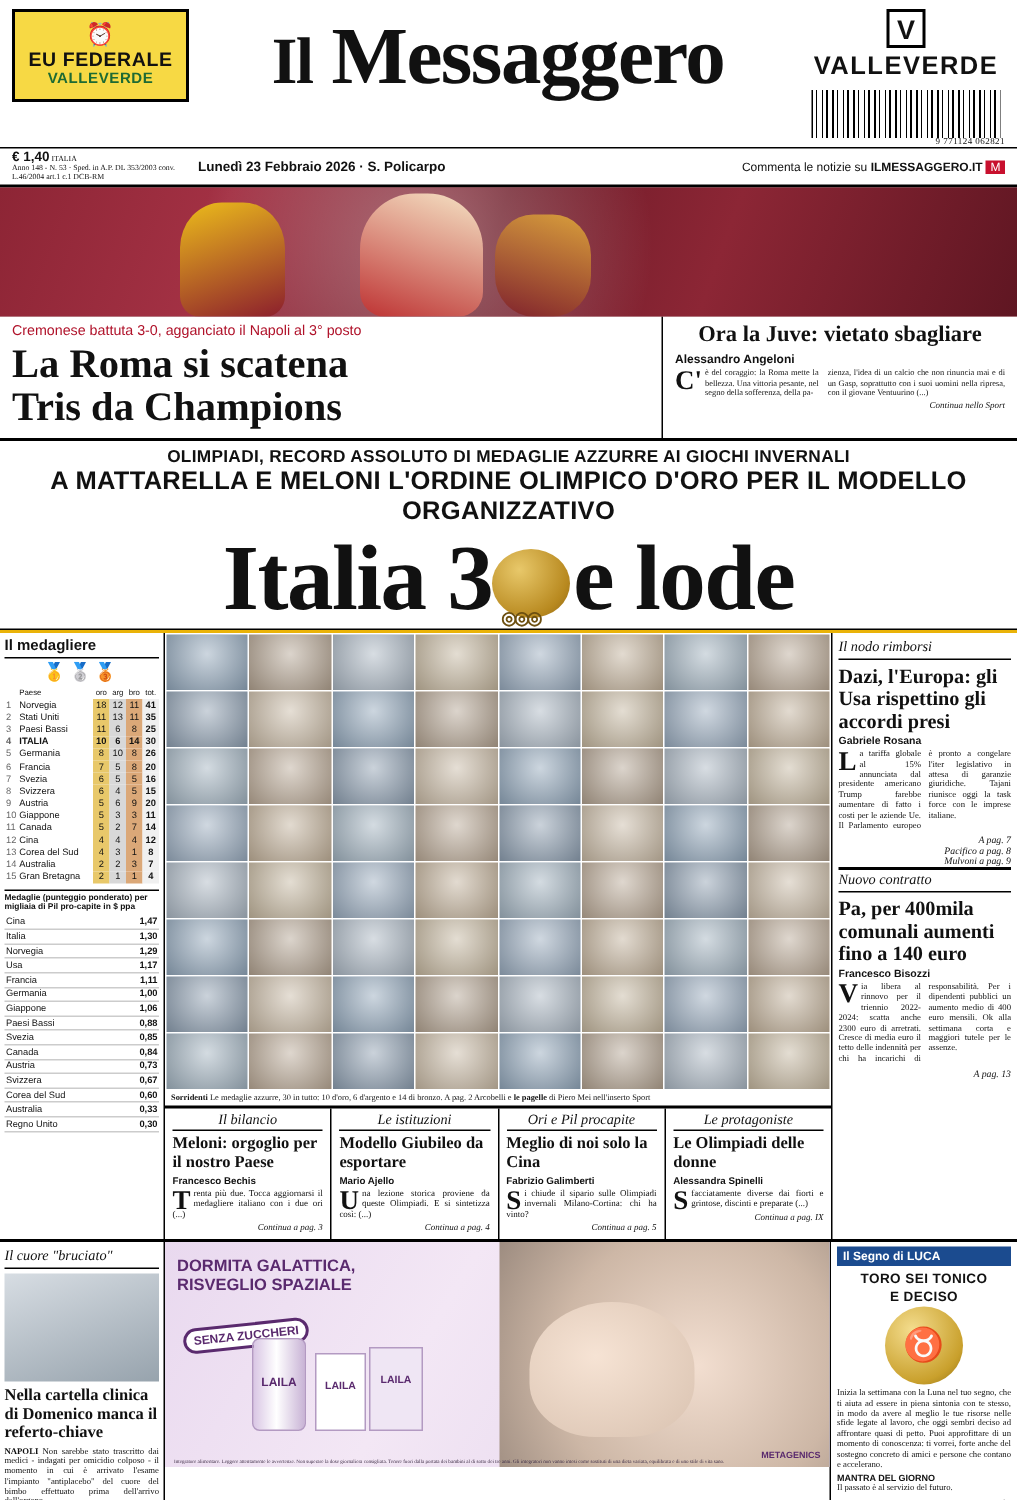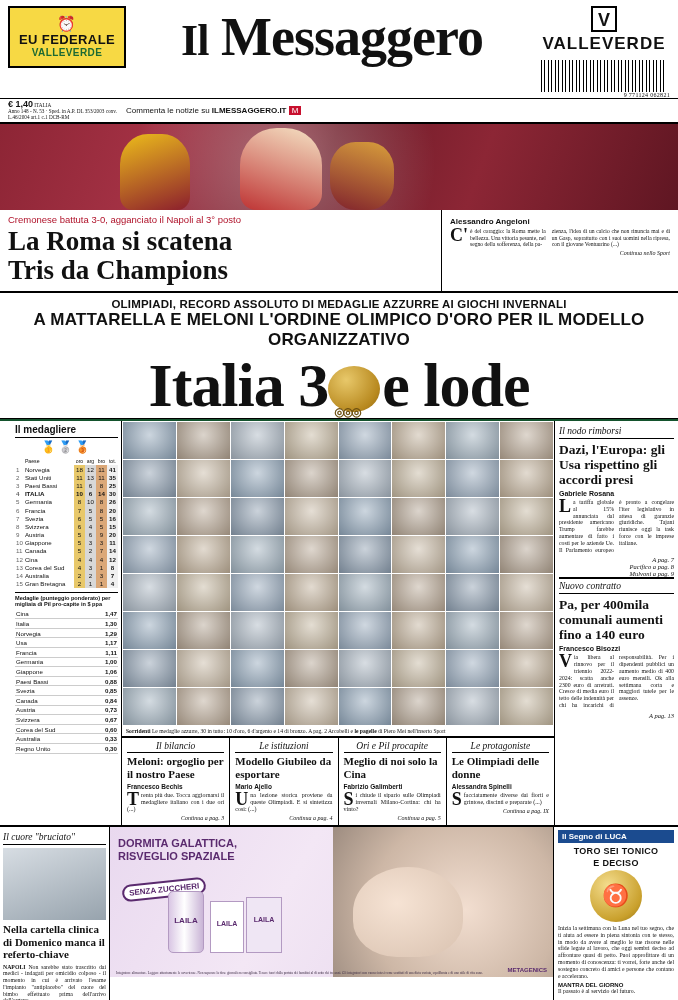--- a/index.html
+++ b/index.html
@@ -81,21 +81,21 @@
   .olybanner { text-align:center; padding:5px 8px 0 8px; border-bottom:1px solid #000;}
   .oly-k1 { font-family:"Liberation Sans",sans-serif; font-weight:bold; font-size:11.5px; letter-spacing:.2px;}
   .oly-k2 { font-family:"Liberation Sans",sans-serif; font-weight:bold; font-size:17px; letter-spacing:.2px; margin-bottom:2px;}
   .oly-title { font-size:62px; font-weight:bold; line-height:66px; letter-spacing:-1px; position:relative; }
   .rings { display:inline-block; width:54px; height:46px; position:relative; vertical-align:-6px; }
   .ringmedal { position:absolute; left:0; top:0; width:52px; height:46px; border-radius:50%;
     background:radial-gradient(circle at 35% 30%, #e8c86a, #b8891f 70%, #8c6414); }
   .ringmedal::after{ content:"◎◎◎"; position:absolute; left:6px; top:13px; font-size:12px; color:#6d5010; letter-spacing:-2px;}
 
   
-  .main { display:flex; border-top:2px solid #14532d;padding-left:12px; }
+  .main { display:flex; border-top:2px solid #eab308; }
   .col-left { width:110px; flex:0 0 110px; border-right:1px solid #000; padding:3px; }
   .col-mid { flex:1; }
   .col-right { width:124px; flex:0 0 124px; border-left:1px solid #000; padding:3px 4px; }
 
   
   .medal-h { font-family:"Liberation Sans",sans-serif; font-weight:bold; font-size:10px; border-bottom:1px solid #000; padding-bottom:2px; }
   .medal-icons { text-align:center; font-size:12px; letter-spacing:2px; padding:2px 0;}
   .mt { width:100%; border-collapse:collapse; font-size:6.2px; font-family:"Liberation Sans",sans-serif;}
   .mt th { font-size:5.2px; font-weight:normal; text-align:center;}
   .mt td { padding:.6px 1px; }
@@ -198,20 +198,21 @@
       <div class="barcode-cap">9 771124 062821</div>
     </div>
   </div>
 
   <div class="datebar">
     <div class="lgl">
       <span class="price">€ 1,40</span>
       <span>ITALIA</span>
       <div>Anno 148 - N. 53 · Sped. in A.P. DL 353/2003 conv. L.46/2004 art.1 c.1 DCB-RM</div>
     </div>
+    <div class="date">Lunedì 23 Febbraio 2026 · S. Policarpo</div>
     <div class="comment">
       <span>Commenta le notizie su</span>
       <b>ILMESSAGGERO.IT</b>
       <span class="sq">M</span>
     </div>
   </div>
 
   <div class="topstrip">
     <div class="photo"></div>
     <div class="f1"></div>
@@ -219,20 +220,21 @@
     <div class="f3"></div>
   </div>
 
   <div class="topnews">
     <div class="tn-left">
       <div class="kicker-red">Cremonese battuta 3-0, agganciato il Napoli al 3° posto</div>
       <div class="tn-h1">La Roma si scatena</div>
       <div class="tn-h1">Tris da Champions</div>
     </div>
     <div class="tn-right">
+      <div class="tn-h2">Ora la Juve: vietato sbagliare</div>
       <div class="tn-author">Alessandro Angeloni</div>
       <div class="tn-cols">
         <p class="dropcap">C'è del coraggio: la Roma mette la bellezza. Una vittoria pesante, nel segno della sofferenza, della pa-</p>
         <p>zienza, l'idea di un calcio che non rinuncia mai e di un Gasp, soprattutto con i suoi uomini nella ripresa, con il giovane Ventuurino (...)</p>
       </div>
       <div class="cont">Continua nello Sport</div>
     </div>
   </div>
 
   <div class="olybanner">

